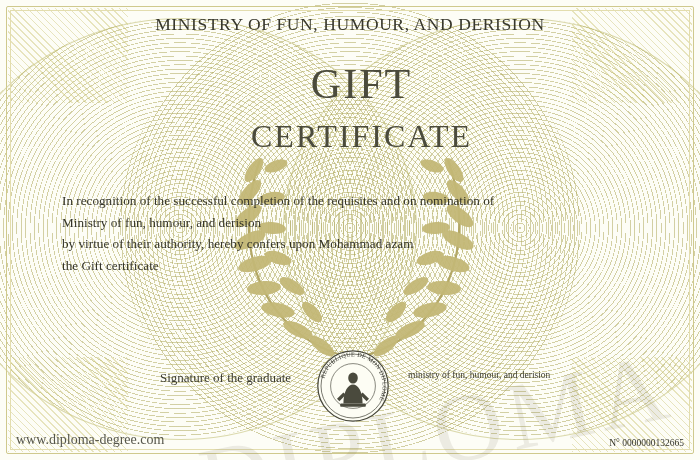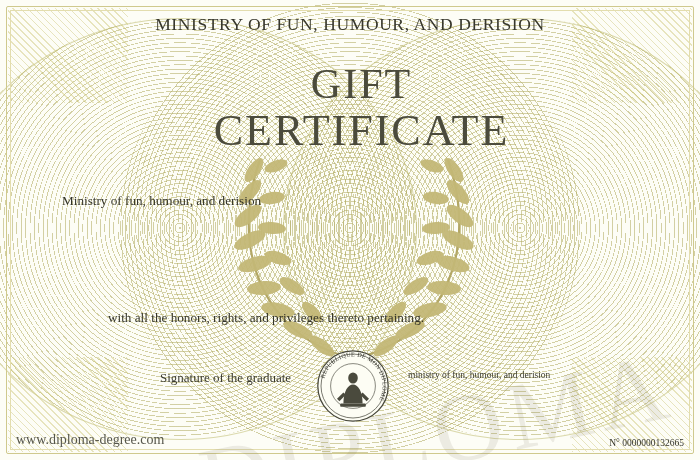--- a/index.html
+++ b/index.html
@@ -132,23 +132,23 @@
     line-height: 0.98;
     padding-left: 23px;
   }
   .title .l1 {
     display: block;
     font-size: 42px;
     letter-spacing: 2px;
   }
   .title .l2 {
     display: block;
-    font-size: 44px;
+    font-size: 32px;
     letter-spacing: 2px;
-    margin-top: 4px;
+    margin-top: 16px;
   }
 
   .body-text {
     position: absolute;
     left: 62px;
     top: 190px;
     width: 580px;
     font-size: 13.2px;
     line-height: 21.5px;
     color: #333328;
@@ -277,24 +277,26 @@
   <div class="content">
 
     <div class="ministry">MINISTRY OF FUN, HUMOUR, AND DERISION</div>
 
     <div class="title">
       <span class="l1">GIFT</span>
       <span class="l2">CERTIFICATE</span>
     </div>
 
     <div class="body-text">
+      <div>In recognition of the successful completion of the requisites and on nomination of</div>
       <div>Ministry of fun, humour, and derision</div>
+      <div>by virtue of their authority, hereby confers upon Mohammad azam</div>
+      <div>the Gift certificate</div>
     </div>
 
-    <div class="honors">with all the honors, rights, and privileges thereto pertaining.</div>
 
     <div class="sig-left">Signature of the graduate</div>
     <div class="sig-right">ministry of fun, humour, and derision</div>
 
     <svg class="seal" viewBox="0 0 100 100">
       <defs>
         <path id="sealcirc" d="M 50,50 m -37,0 a 37,37 0 1,1 74,0 a 37,37 0 1,1 -74,0"></path>
       </defs>
       <circle cx="50" cy="50" r="44" fill="#fdfdf4" stroke="#46463a" stroke-width="1.6"></circle>
       <circle cx="50" cy="50" r="40" fill="none" stroke="#46463a" stroke-width="0.9"></circle>

